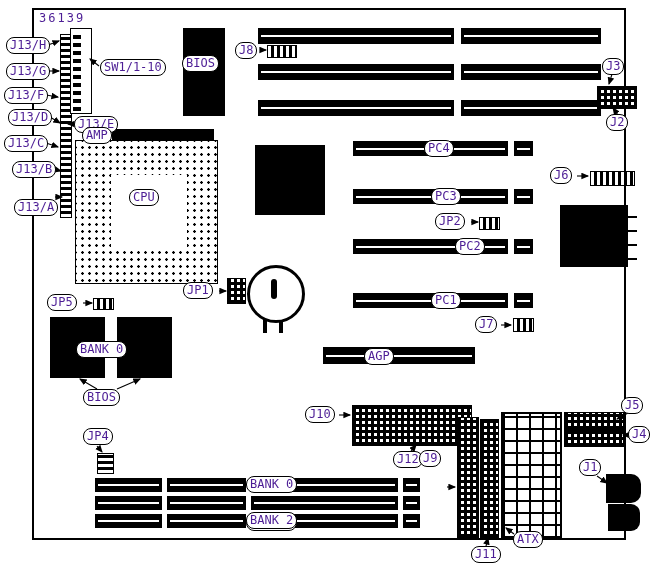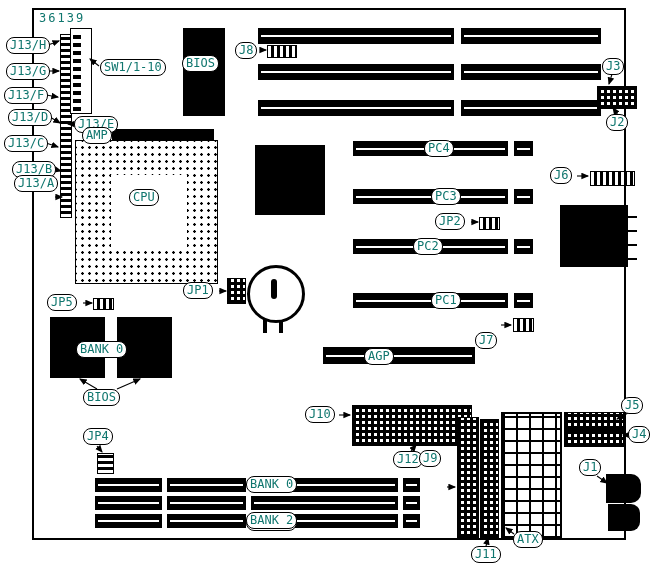--- a/index.html
+++ b/index.html
@@ -1,18 +1,18 @@
 <!DOCTYPE html>
 <html><head>
 <meta charset="utf-8">
 <style>
   html,body { margin:0; padding:0; background:#fff; }
   .stage {
     position:relative; width:665px; height:569px; background:#fff;
-    overflow:hidden; font-family:"DejaVu Sans Mono", monospace; color:#0f766e;
+    overflow:hidden; font-family:"DejaVu Sans Mono", monospace; color:#4c1d95;
   }
   .board { position:absolute; left:32px; top:8px; width:590px; height:528px; border:2px solid #000; z-index:0; }
   .partnum { position:absolute; left:39px; top:11px; font-size:12px; letter-spacing:2px; z-index:3; }
 
   .callout {
     position:absolute; background:#fff; border:1px solid #000; border-radius:8px;
     font-size:12px; line-height:13px; padding:1px 3px; white-space:nowrap; z-index:6;
   }
   .chip { position:absolute; background:#000; z-index:1; }
   .slot { position:absolute; background:#000; z-index:1; }
@@ -183,47 +183,47 @@
     <line class="ld" x1="597" y1="476" x2="607" y2="483" marker-end="url(#arr)"></line>
     <line class="ld" x1="501" y1="325" x2="511" y2="325" marker-end="url(#arr)"></line>
   </svg>
 
   <div class="callout" style="left:6px;top:37px">J13/H</div>
   <div class="callout" style="left:6px;top:63px">J13/G</div>
   <div class="callout" style="left:4px;top:87px">J13/F</div>
   <div class="callout" style="left:8px;top:109px">J13/D</div>
   <div class="callout" style="left:4px;top:135px">J13/C</div>
   <div class="callout" style="left:12px;top:161px">J13/B</div>
-  <div class="callout" style="left:14px;top:175px">J13/A</div>
+  <div class="callout" style="left:14px;top:199px">J13/A</div>
   <div class="callout" style="left:74px;top:116px">J13/E</div>
   <div class="callout" style="left:100px;top:59px">SW1/1-10</div>
   <div class="callout" style="left:82px;top:127px">AMP</div>
   <div class="callout" style="left:182px;top:55px">BIOS</div>
   <div class="callout" style="left:235px;top:42px">J8</div>
   <div class="callout" style="left:602px;top:58px">J3</div>
   <div class="callout" style="left:606px;top:114px">J2</div>
   <div class="callout" style="left:550px;top:167px">J6</div>
   <div class="callout" style="left:424px;top:140px">PC4</div>
   <div class="callout" style="left:431px;top:188px">PC3</div>
-  <div class="callout" style="left:413px;top:238px">PC2</div>
+  <div class="callout" style="left:455px;top:238px">PC2</div>
   <div class="callout" style="left:431px;top:292px">PC1</div>
   <div class="callout" style="left:435px;top:213px">JP2</div>
   <div class="callout" style="left:129px;top:189px">CPU</div>
   <div class="callout" style="left:183px;top:282px">JP1</div>
   <div class="callout" style="left:47px;top:294px">JP5</div>
   <div class="callout" style="left:76px;top:341px">BANK 0</div>
   <div class="callout" style="left:83px;top:389px">BIOS</div>
   <div class="callout" style="left:364px;top:348px">AGP</div>
   <div class="callout" style="left:305px;top:406px">J10</div>
   <div class="callout" style="left:393px;top:451px">J12</div>
   <div class="callout" style="left:83px;top:428px">JP4</div>
   <div class="callout" style="left:246px;top:476px">BANK 0</div>
   <div class="callout" style="left:246px;top:514px">BANK 1</div>
   <div class="callout" style="left:246px;top:512px">BANK 2</div>
   <div class="callout" style="left:419px;top:450px">J9</div>
   <div class="callout" style="left:471px;top:546px">J11</div>
   <div class="callout" style="left:513px;top:531px">ATX</div>
   <div class="callout" style="left:621px;top:397px">J5</div>
   <div class="callout" style="left:628px;top:426px">J4</div>
   <div class="callout" style="left:579px;top:459px">J1</div>
-  <div class="callout" style="left:475px;top:332px">J7</div>
+  <div class="callout" style="left:475px;top:316px">J7</div>
 
 </div>
 
 </body></html>

